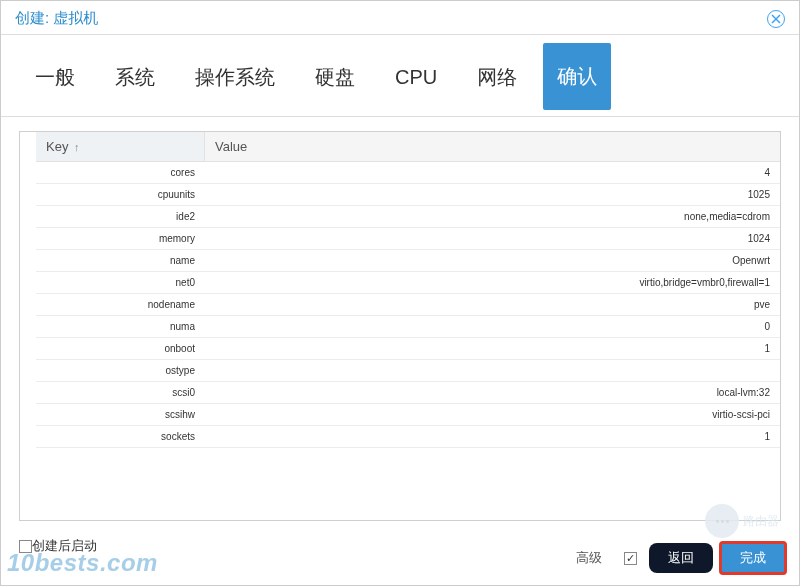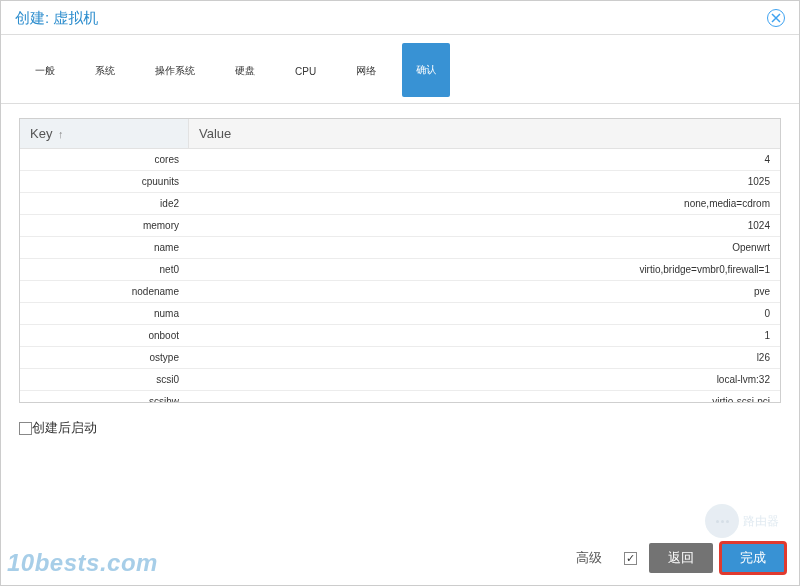--- a/index.html
+++ b/index.html
@@ -10,21 +10,21 @@
     color: #333;
     background: #fff;
     width: 800px;
     height: 586px;
     overflow: hidden;
     position: relative;
     border: 1px solid #ccc;
   }
   .dialog-header {
     display: flex;
-    align-items: flex-start;
+    align-items: flex-end;
     justify-content: space-between;
     padding: 8px 14px 6px 14px;
     border-bottom: 1px solid #ddd;
   }
   .dialog-title {
     color: #2e8ece;
     font-size: 15px;
   }
   .close-circle {
     width: 18px; height: 18px;
@@ -40,37 +40,38 @@
     display: flex;
     gap: 12px;
     padding: 8px 20px 0 20px;
     border-bottom: 1px solid #ddd;
     align-items: center;
   }
   .tab {
     padding: 6px 14px 10px 14px;
     color: #333;
     cursor: pointer;
-    font-size: 10px;
+    font-size: 20px;
   }
   .tab.active {
     background: #3892d4;
     color: #fff;
     border-radius: 2px;
     padding: 20px 14px;
     margin-bottom: 6px;
   }
   .content {
     padding: 14px 18px 6px 18px;
   }
   .grid-wrap {
     border: 1px solid #cfcfcf;
-    height: 285px;
+    height: 390px;
     display: flex;
     flex-direction: column;
+    padding-left: 16px;
   }
   .grid-hdr {
     display: flex;
     background: #f5f5f5;
     border-bottom: 1px solid #e2e2e2;
     font-size: 13px;
     color: #555;
   }
   .grid-hdr .col-key {
     width: 169px;
@@ -142,21 +143,21 @@
   }
   .btn {
     padding: 5px 18px;
     border-radius: 2px;
     font-size: 13px;
     cursor: pointer;
     border: 1px solid transparent;
     position: relative;
   }
   .btn-primary {
-    background: #737373; color: #fff;
+    background: #0f172a; color: #fff; border-radius: 8px;
   }
   .btn-finish {
     background: #3892d4; color: #fff;
     outline: 3px solid #e03a2f;
     outline-offset: -1px;
   }
   .watermark {
     position: absolute;
     left: 6px;
     bottom: 8px;
@@ -257,21 +258,20 @@
         <div class="row">
           <div class="col-key">numa</div>
           <div class="col-val">0</div>
         </div>
         <div class="row">
           <div class="col-key">onboot</div>
           <div class="col-val">1</div>
         </div>
         <div class="row">
           <div class="col-key">ostype</div>
-          <div class="col-val">l26</div>
         </div>
         <div class="row">
           <div class="col-key">scsi0</div>
           <div class="col-val">local-lvm:32</div>
         </div>
         <div class="row">
           <div class="col-key">scsihw</div>
           <div class="col-val">virtio-scsi-pci</div>
         </div>
         <div class="row">

